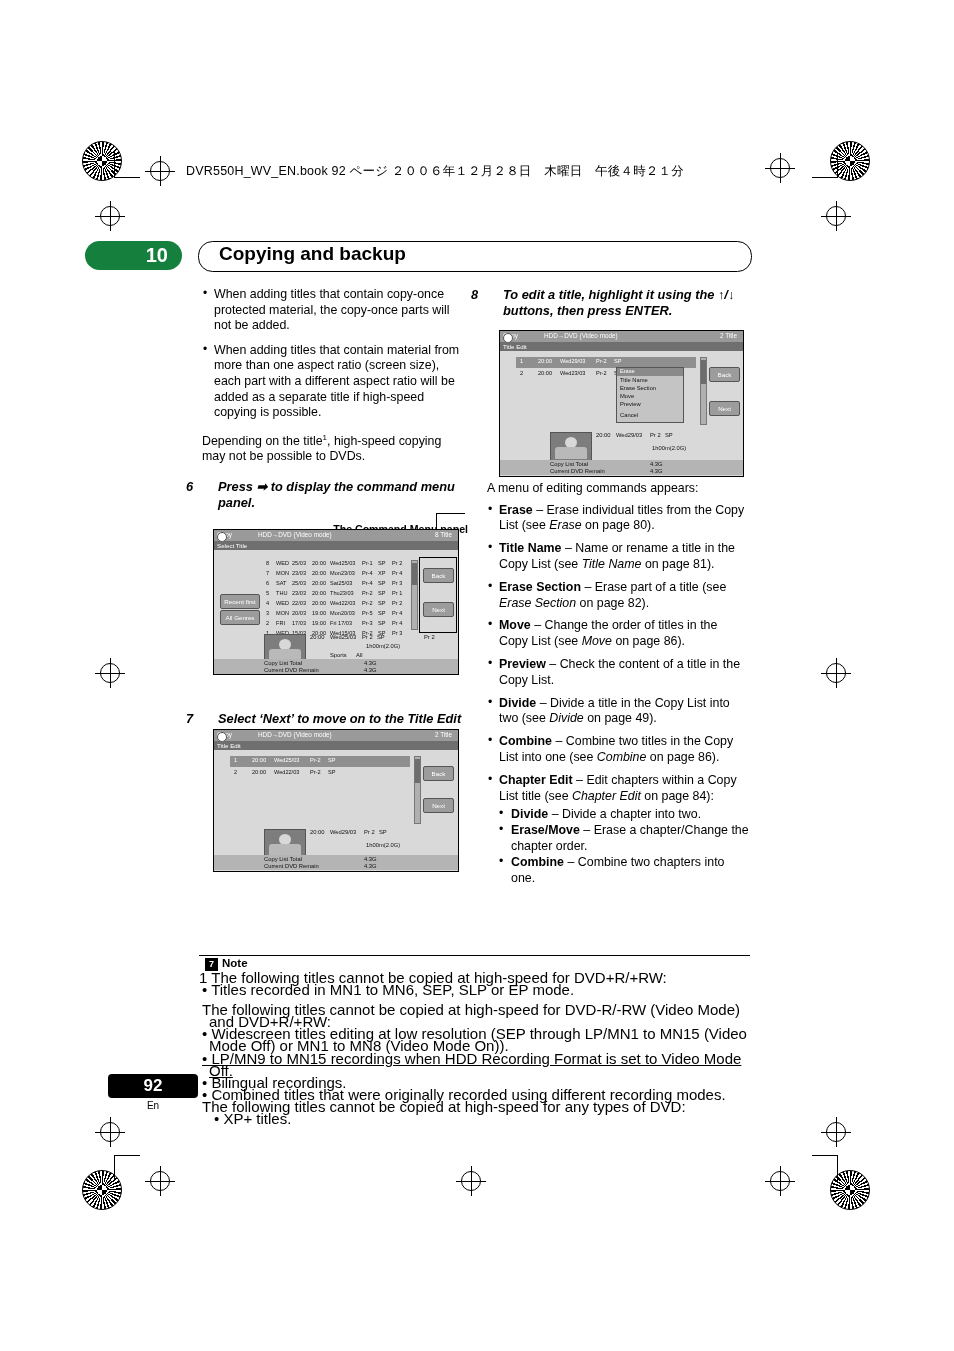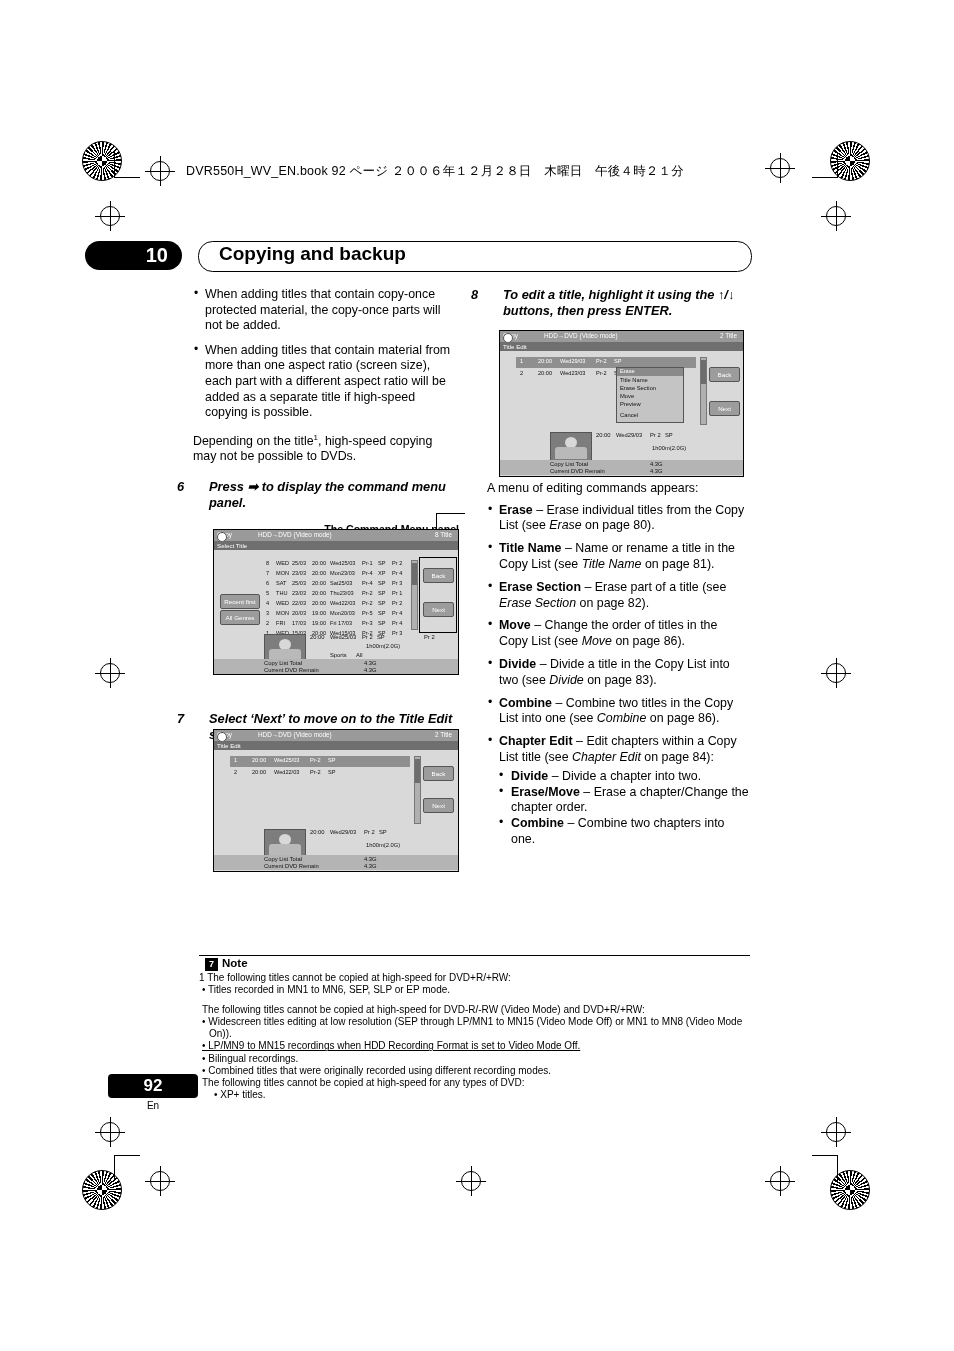--- a/index.html
+++ b/index.html
@@ -12,27 +12,27 @@
   .starburst{position:absolute;border-radius:50%;background:
      repeating-conic-gradient(#000 0deg 6deg,#fff 6deg 12deg);
      border:1px solid #000;}
   .corner{position:absolute;}
   .corner i{position:absolute;background:#000;}
 
   
   .filehdr{position:absolute;left:186px;top:163px;font-size:12.5px;letter-spacing:.2px;white-space:nowrap;}
 
   
-  .chapnum{position:absolute;left:85px;top:241px;width:97px;height:29px;background:#000000;color:#fff;
+  .chapnum{position:absolute;left:85px;top:241px;width:97px;height:29px;background:#15803d;color:#fff;
            border-radius:14.5px;font-size:20px;font-weight:bold;text-align:right;line-height:29px;padding-right:14px;box-sizing:border-box;}
   .chaptitle-bar{position:absolute;left:198px;top:241px;width:552px;height:29px;border:1.2px solid #000;border-radius:14.5px;}
   .chaptitle{position:absolute;left:219px;top:243px;font-size:19px;font-weight:bold;}
 
   
-  .colL{position:absolute;left:193px;top:287px;width:266px;}
+  .colL{position:absolute;left:202px;top:287px;width:266px;}
   .colR{position:absolute;left:487px;top:287px;width:262px;}
 
   .bullets{margin:0;padding:0;list-style:none;}
   .bullets li{position:relative;padding-left:12px;font-size:12.4px;line-height:15.6px;margin-bottom:9px;}
   .bullets li:before{content:"\2022";position:absolute;left:1px;top:-1px;font-size:12px;}
   .para{font-size:12.4px;line-height:15.6px;margin:9px 0 0 0;}
   sup{font-size:8px;vertical-align:super;}
   .step{font-weight:bold;font-size:12.8px;line-height:16px;margin-top:14px;}
   .step .n{display:inline-block;width:16px;}
   .step-ind{text-indent:-16px;padding-left:16px;font-style:italic;}
@@ -47,21 +47,21 @@
   .cmdlist i{font-style:italic;}
   .sublist{margin:3px 0 0 0;padding:0;list-style:none;}
   .sublist li{position:relative;padding-left:12px;font-size:12.4px;line-height:15.8px;}
   .sublist li:before{content:"\2022";position:absolute;left:0px;top:-1px;}
 
   
   .noterule{position:absolute;left:199px;top:955px;width:551px;height:1px;background:#000;}
   .notebadge{position:absolute;left:205px;top:958px;width:13px;height:13px;background:#000;color:#fff;font-size:9px;
              font-weight:bold;text-align:center;line-height:13px;}
   .notelabel{position:absolute;left:222px;top:957px;font-size:11.5px;font-weight:bold;}
-  .notebody{position:absolute;left:199px;top:972px;width:555px;font-size:10px;line-height:12.1px;}
+  .notebody{position:absolute;left:199px;top:972px;width:555px;font-size:15px;line-height:12.1px;}
   .notebody p{margin:0;}
   .notebody .ind{padding-left:7px;text-indent:-7px;}
 
   
   .pgbadge{position:absolute;left:108px;top:1074px;width:90px;height:24px;background:#000;border-radius:4px;}
   .pgnum{position:absolute;left:108px;top:1076px;width:90px;text-align:center;color:#fff;font-size:17px;font-weight:bold;}
   .pgen{position:absolute;left:108px;top:1100px;width:90px;text-align:center;font-size:10px;}
 
   
   .osd{position:absolute;border:1px solid #000;background:#d9d9d9;overflow:hidden;}
@@ -385,21 +385,22 @@
     <span class="footinfo" style="left:150px;top:137px;">4.3G</span>
   </div>
 
   <div style="position:absolute;left:487px;top:481px;width:262px;">
     <div class="r-intro" style="margin-top:0;">A menu of editing commands appears:</div>
     <ul class="cmdlist">
       <li><b>Erase</b><span> – </span><span>Erase individual titles from the Copy List (see </span><i>Erase</i><span> on page 80).</span></li>
       <li><b>Title Name</b><span> – </span><span>Name or rename a title in the Copy List (see </span><i>Title Name</i><span> on page 81).</span></li>
       <li><b>Erase Section</b><span> – </span><span>Erase part of a title (see </span><i>Erase Section</i><span> on page 82).</span></li>
       <li><b>Move</b><span> – </span><span>Change the order of titles in the Copy List (see </span><i>Move</i><span> on page 86).</span></li>
-      <li><b>Divide</b><span> – </span><span>Divide a title in the Copy List into two (see </span><i>Divide</i><span> on page 83).</span></li>
+      <li><b>Preview</b><span> – </span><span>Check the content of a title in the Copy List.</span></li>
+      <li><b>Divide</b><span> – </span><span>Divide a title in the Copy List into two (see </span><i>Divide</i><span> on page 49).</span></li>
       <li><b>Combine</b><span> – </span><span>Combine two titles in the Copy List into one (see </span><i>Combine</i><span> on page 86).</span></li>
       <li><b>Chapter Edit</b><span> – </span><span>Edit chapters within a Copy List title (see </span><i>Chapter Edit</i><span> on page 84):</span>
         <ul class="sublist">
           <li><b>Divide</b><span> – Divide a chapter into two.</span></li>
           <li><b>Erase/Move</b><span> – Erase a chapter/Change the chapter order.</span></li>
           <li><b>Combine</b><span> – Combine two chapters into one.</span></li>
         </ul>
       </li>
     </ul>
   </div>

